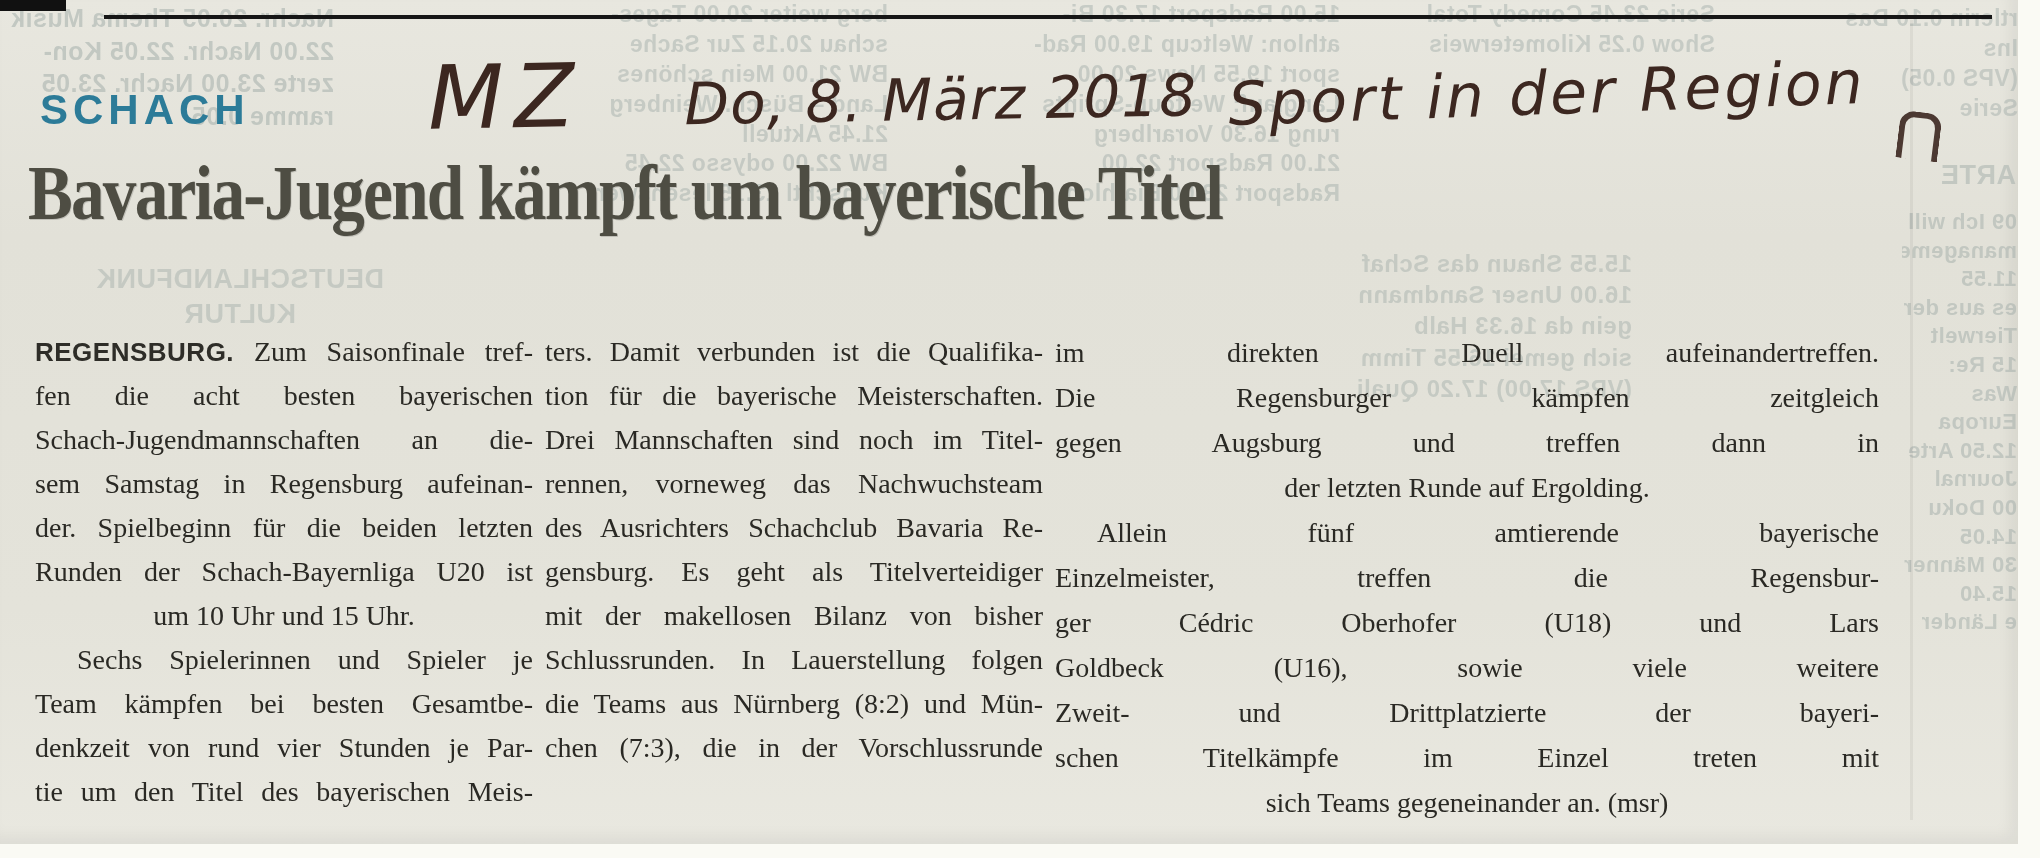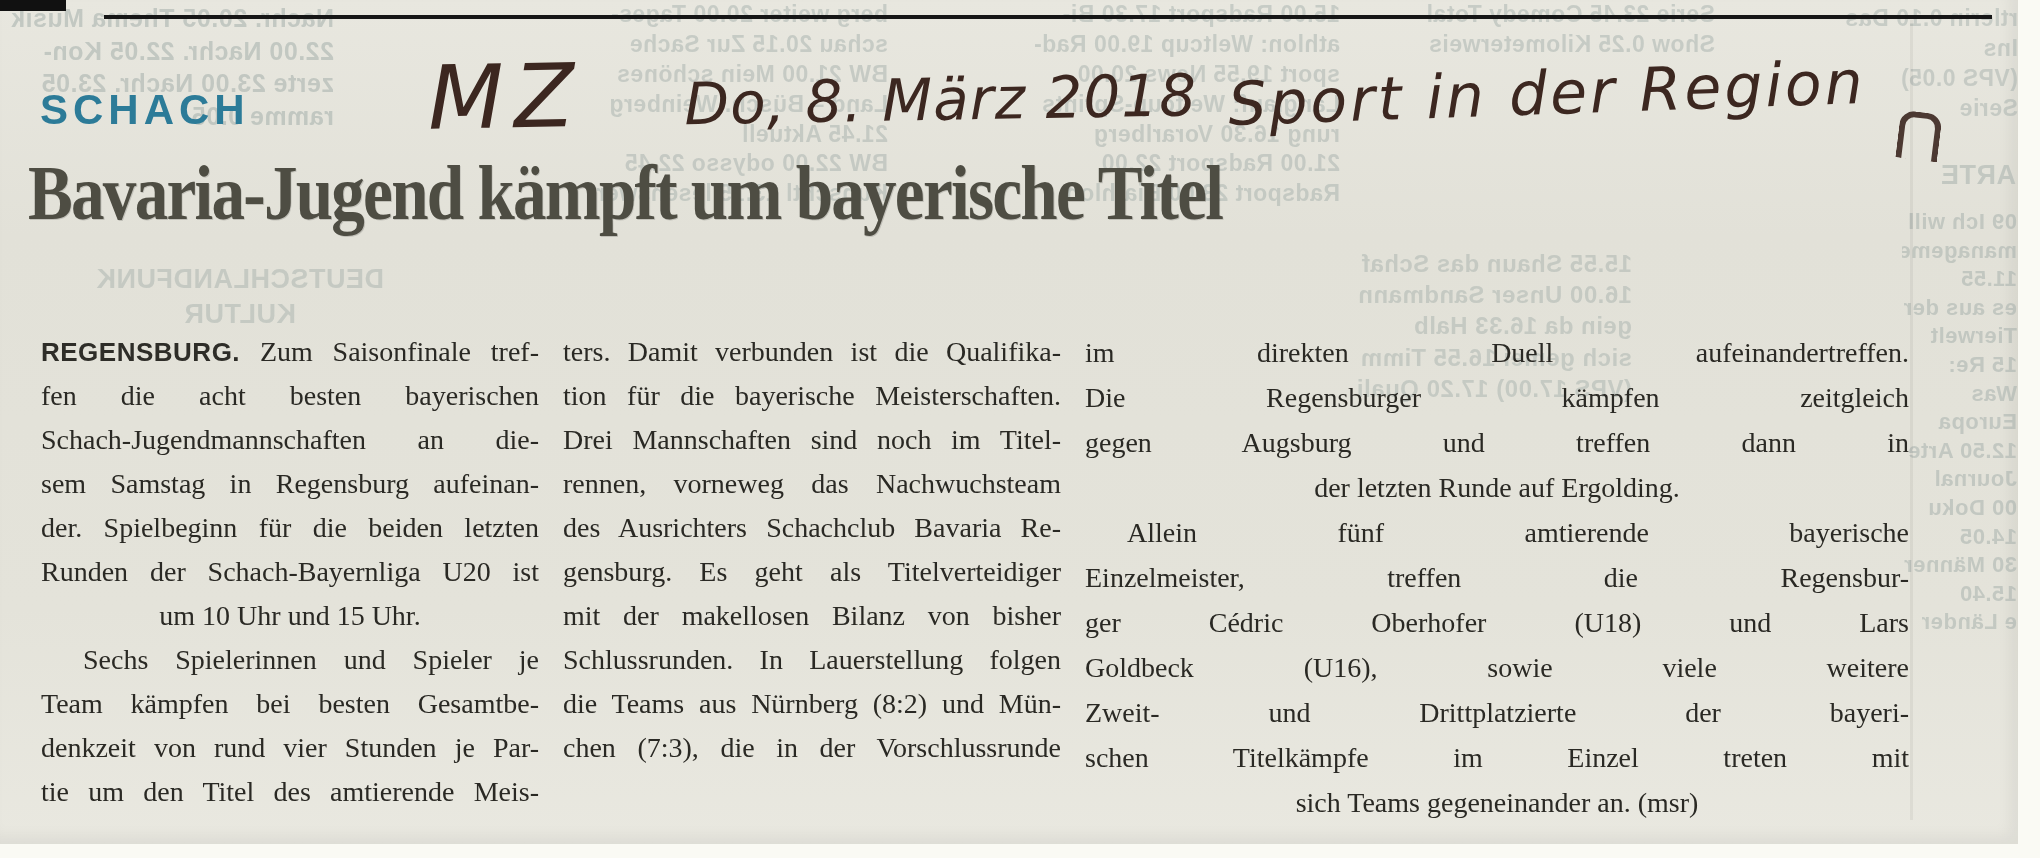--- a/index.html
+++ b/index.html
@@ -39,21 +39,21 @@
   .ink-arc{position:absolute;left:1898px;top:112px;width:30px;height:42px;z-index:5;
            border:6px solid var(--handwriting-ink);border-bottom:none;
            border-radius:15px 15px 0 0;transform:rotate(7deg);opacity:.9;}
   
   .headline{position:absolute;left:28px;top:148px;z-index:3;white-space:nowrap;
             font-family:"Liberation Serif",serif;font-weight:700;font-size:78px;
             letter-spacing:-2px;color:var(--headline-ink);
             transform:scaleX(.86);transform-origin:left top;
             text-shadow:1px 1px 0 rgba(0,0,0,.15);}
   
-  .body{position:absolute;left:41px;top:330px;display:flex;gap:24px;z-index:3;
+  .body{position:absolute;left:35px;top:330px;display:flex;gap:12px;z-index:3;
         color:var(--body-ink);}
   .col{font-family:"Liberation Serif",serif;}
   .col1,.col2{width:498px;font-size:28px;line-height:44px;}
   .col3{width:824px;font-size:28px;line-height:45px;}
   .bline{width:100%;text-align:center;}
   .bline.j{text-align:justify;text-align-last:justify;}
   .bline.ind{padding-left:42px;box-sizing:border-box;}
   .dateline{font-family:"Liberation Sans",sans-serif;font-weight:700;font-size:26px;
             letter-spacing:.5px;color:#2e2d28;}
 </style>
@@ -123,21 +123,21 @@
           <div class="bline j"><b class="dateline">REGENSBURG.</b> Zum Saisonfinale tref-</div>
           <div class="bline j">fen die acht besten bayerischen</div>
           <div class="bline j">Schach-Jugendmannschaften an die-</div>
           <div class="bline j">sem Samstag in Regensburg aufeinan-</div>
           <div class="bline j">der. Spielbeginn für die beiden letzten</div>
           <div class="bline j">Runden der Schach-Bayernliga U20 ist</div>
           <div class="bline">um 10 Uhr und 15 Uhr.</div>
           <div class="bline j ind">Sechs Spielerinnen und Spieler je</div>
           <div class="bline j">Team kämpfen bei besten Gesamtbe-</div>
           <div class="bline j">denkzeit von rund vier Stunden je Par-</div>
-          <div class="bline j">tie um den Titel des amtierende Meis-</div>
+          <div class="bline j">tie um den Titel des bayerischen Meis-</div>
         </div>
       <div class="col col2">
           <div class="bline j">ters. Damit verbunden ist die Qualifika-</div>
           <div class="bline j">tion für die bayerische Meisterschaften.</div>
           <div class="bline j">Drei Mannschaften sind noch im Titel-</div>
           <div class="bline j">rennen, vorneweg das Nachwuchsteam</div>
           <div class="bline j">des Ausrichters Schachclub Bavaria Re-</div>
           <div class="bline j">gensburg. Es geht als Titelverteidiger</div>
           <div class="bline j">mit der makellosen Bilanz von bisher</div>
           <div class="bline j">Schlussrunden. In Lauerstellung folgen</div>

